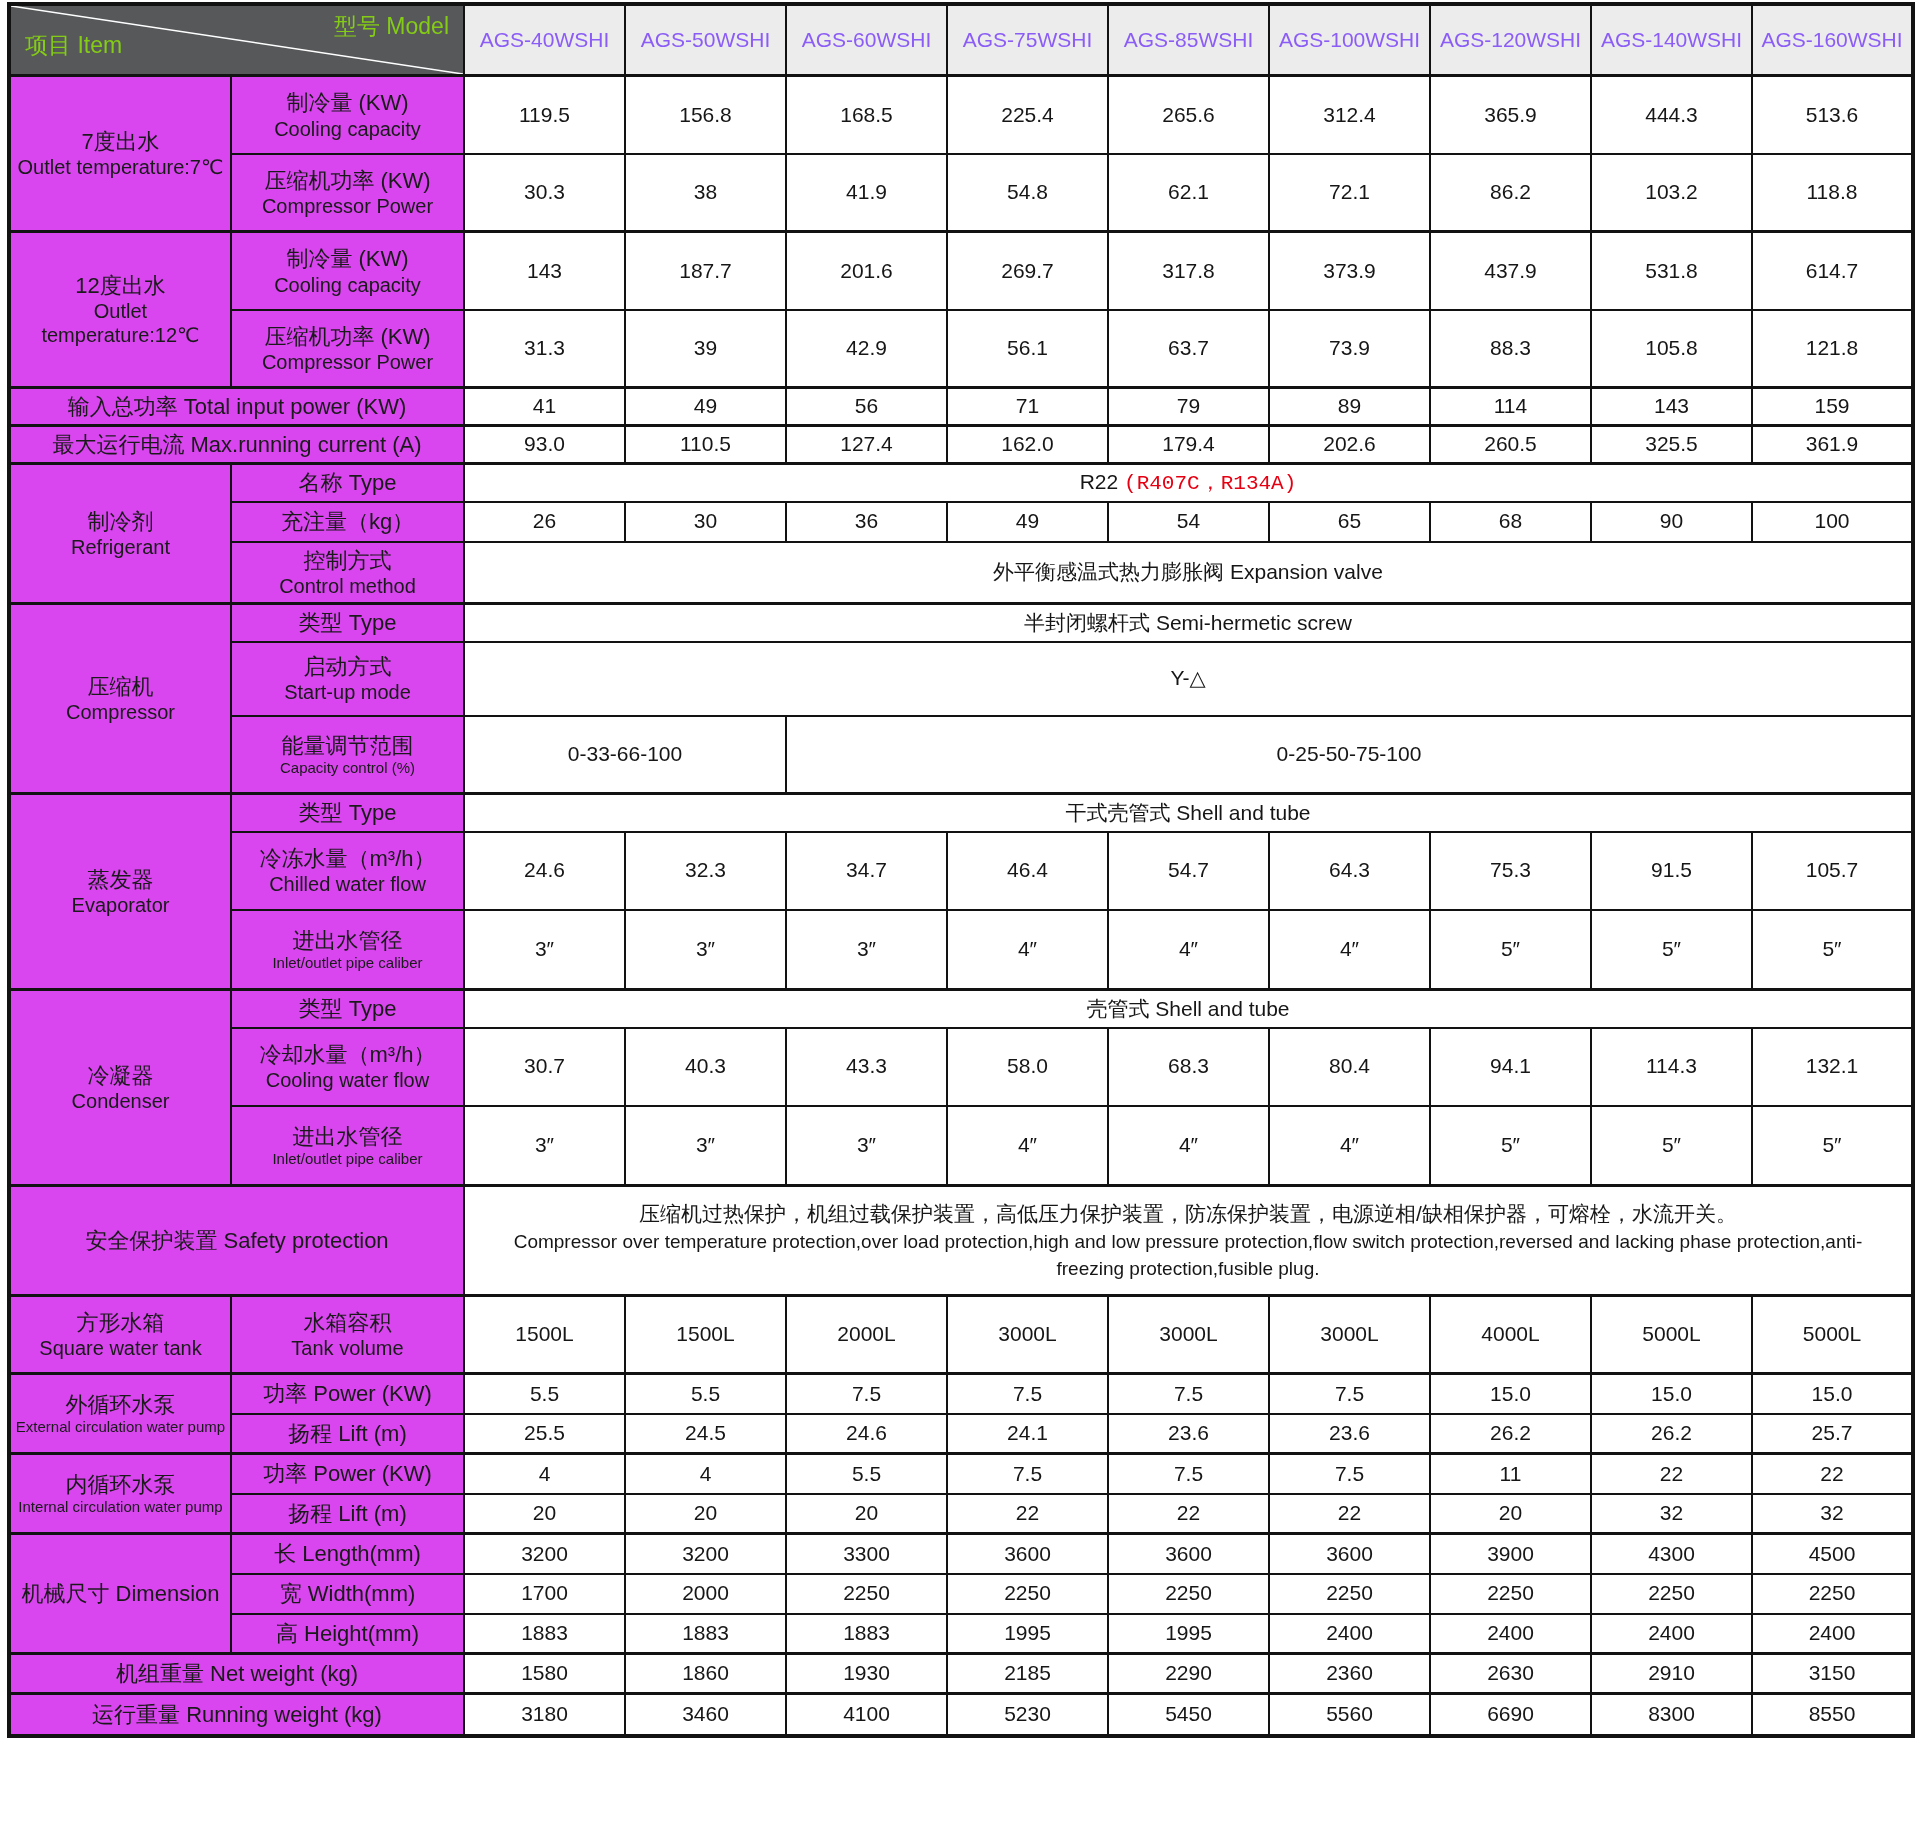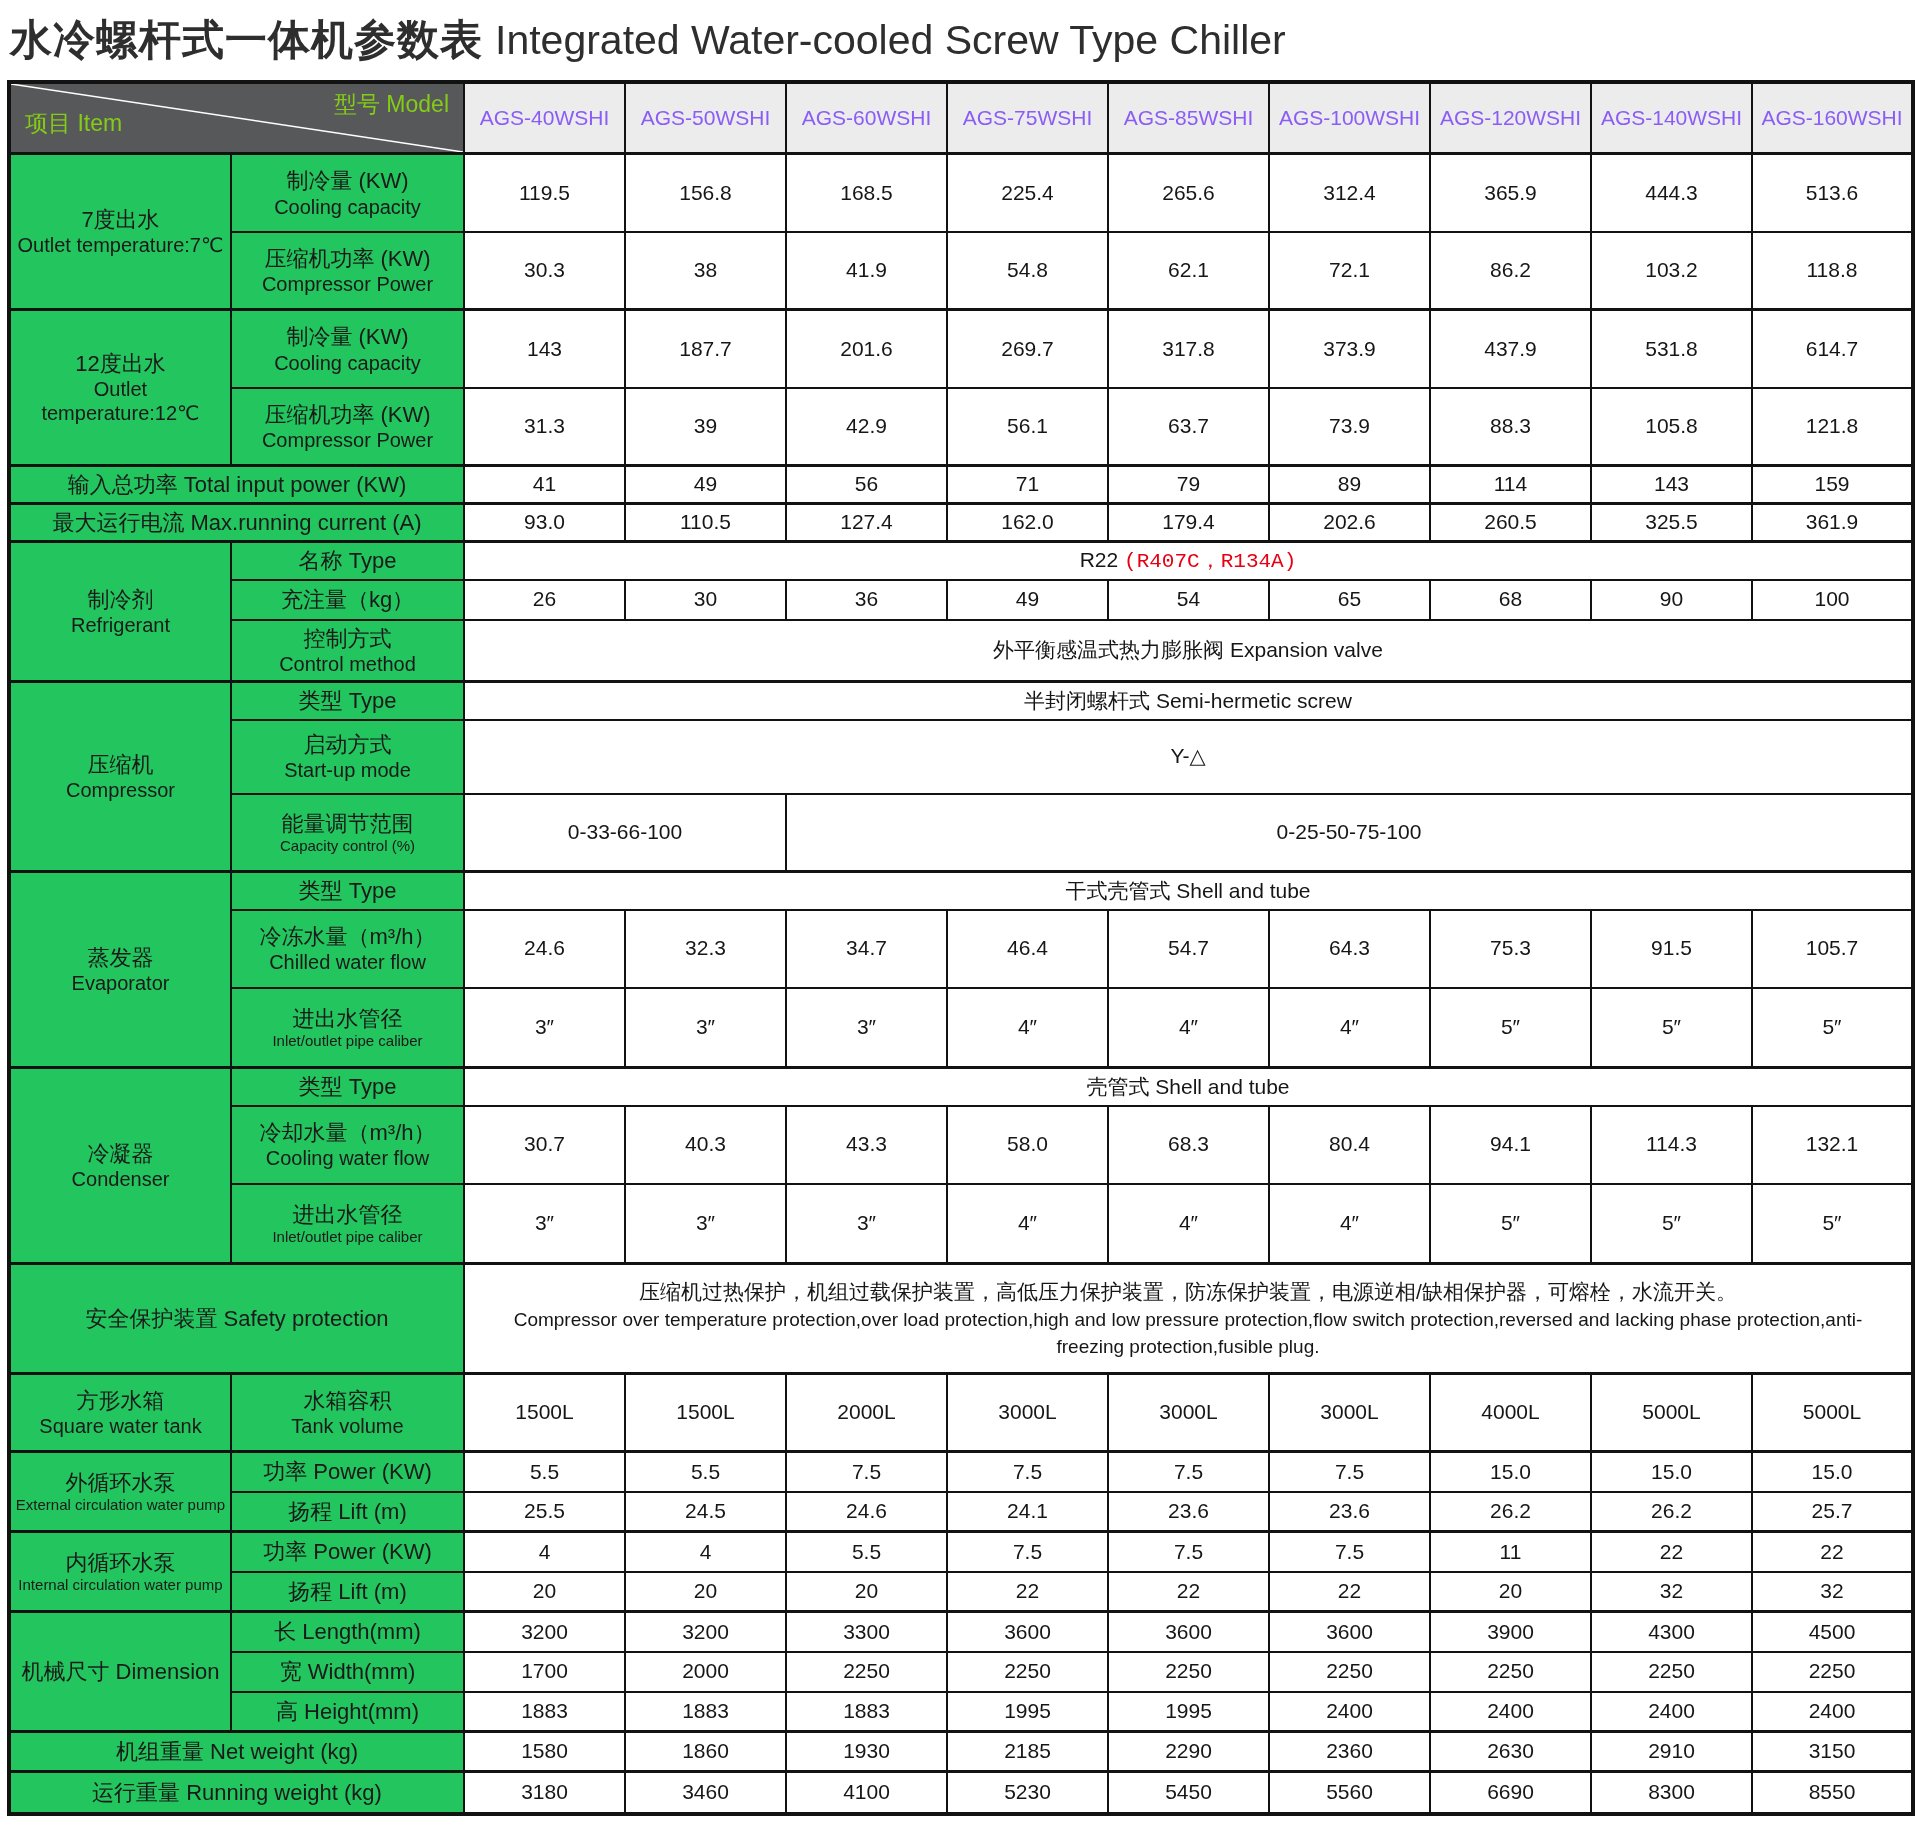--- a/index.html
+++ b/index.html
@@ -13,39 +13,36 @@
   td, th { border:2px solid #121212; padding:1px 2px; text-align:center; vertical-align:middle; overflow:hidden; }
   tr.grp td, tr.grp th { border-top-width:3px; }
 
   th.diag { background:#57585a; color:#84cc16; position:relative; height:66px; font-weight:normal; }
   th.diag .model-lb { position:absolute; top:5px; right:14px; font-size:23px; }
   th.diag .item-lb  { position:absolute; bottom:13px; left:14px; font-size:23px; }
   th.diag svg { position:absolute; left:0; top:0; width:100%; height:100%; display:block; }
 
   th.model { background:#ececec; font-size:21px; font-weight:normal; color:#8b5cf6; }
 
-  td.lbl { background:#22c55e; }
+  td.lbl { background:#d946ef; }
   td.lbl .cn1 { font-size:22px; line-height:1.25; }
   td.lbl .en1 { font-size:20px; line-height:1.2; }
   td.lbl .ensm { font-size:15px; }
   td.lbl.wide .cn1 { font-size:22px; }
 
   td.val { background:#ffffff; font-size:21px; color:#161616; }
   td.val .subline { font-size:19px; line-height:1.4; padding:0 18px; }
   td.val .mainline { line-height:1.45; }
   .red { color:#e60012;font-family:Liberation Mono, monospace; }
 </style>
 </head>
 <body>
 
 <div class="page">
 
-  <div class="title-bar">
-    <span class="cn">水冷螺杆式一体机参数表</span><span class="en">Integrated Water-cooled Screw Type Chiller</span>
-  </div>
 
   <table class="spec">
     <colgroup>
       <col style="width:222px">
         <col style="width:233px">
       <col style="width:161px">
         <col style="width:161px">
         <col style="width:161px">
         <col style="width:161px">
         <col style="width:161px">

